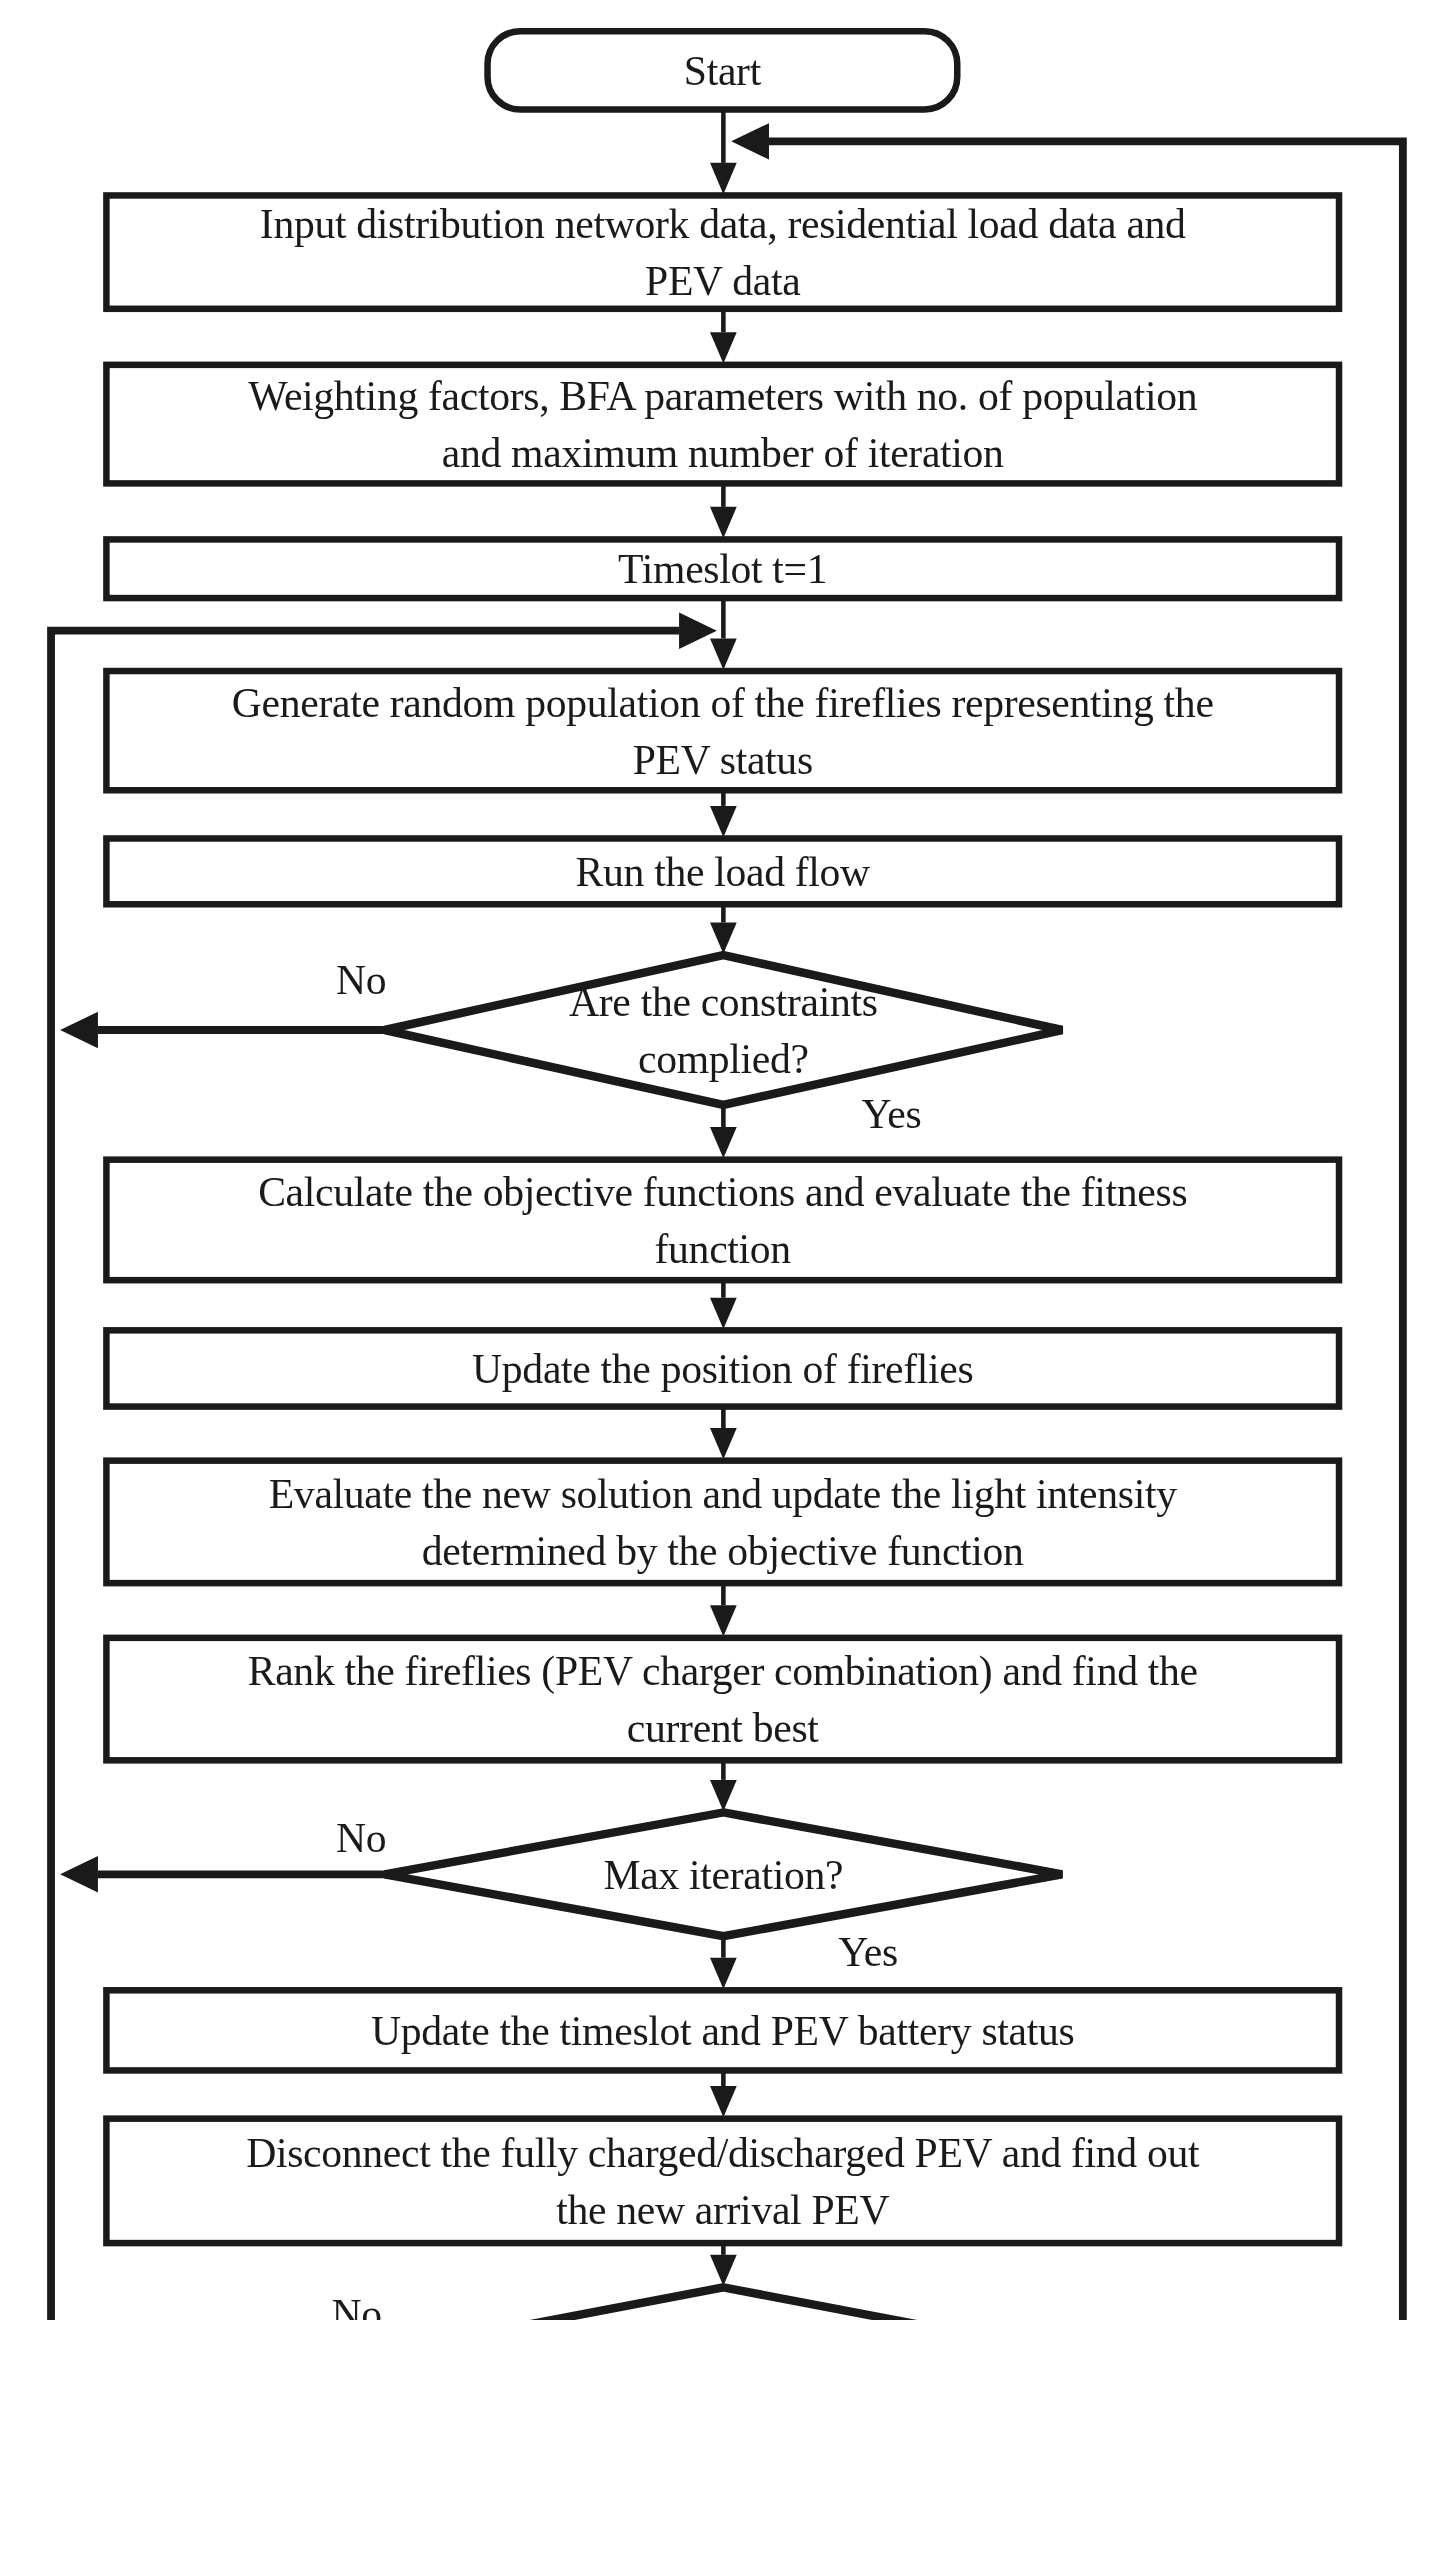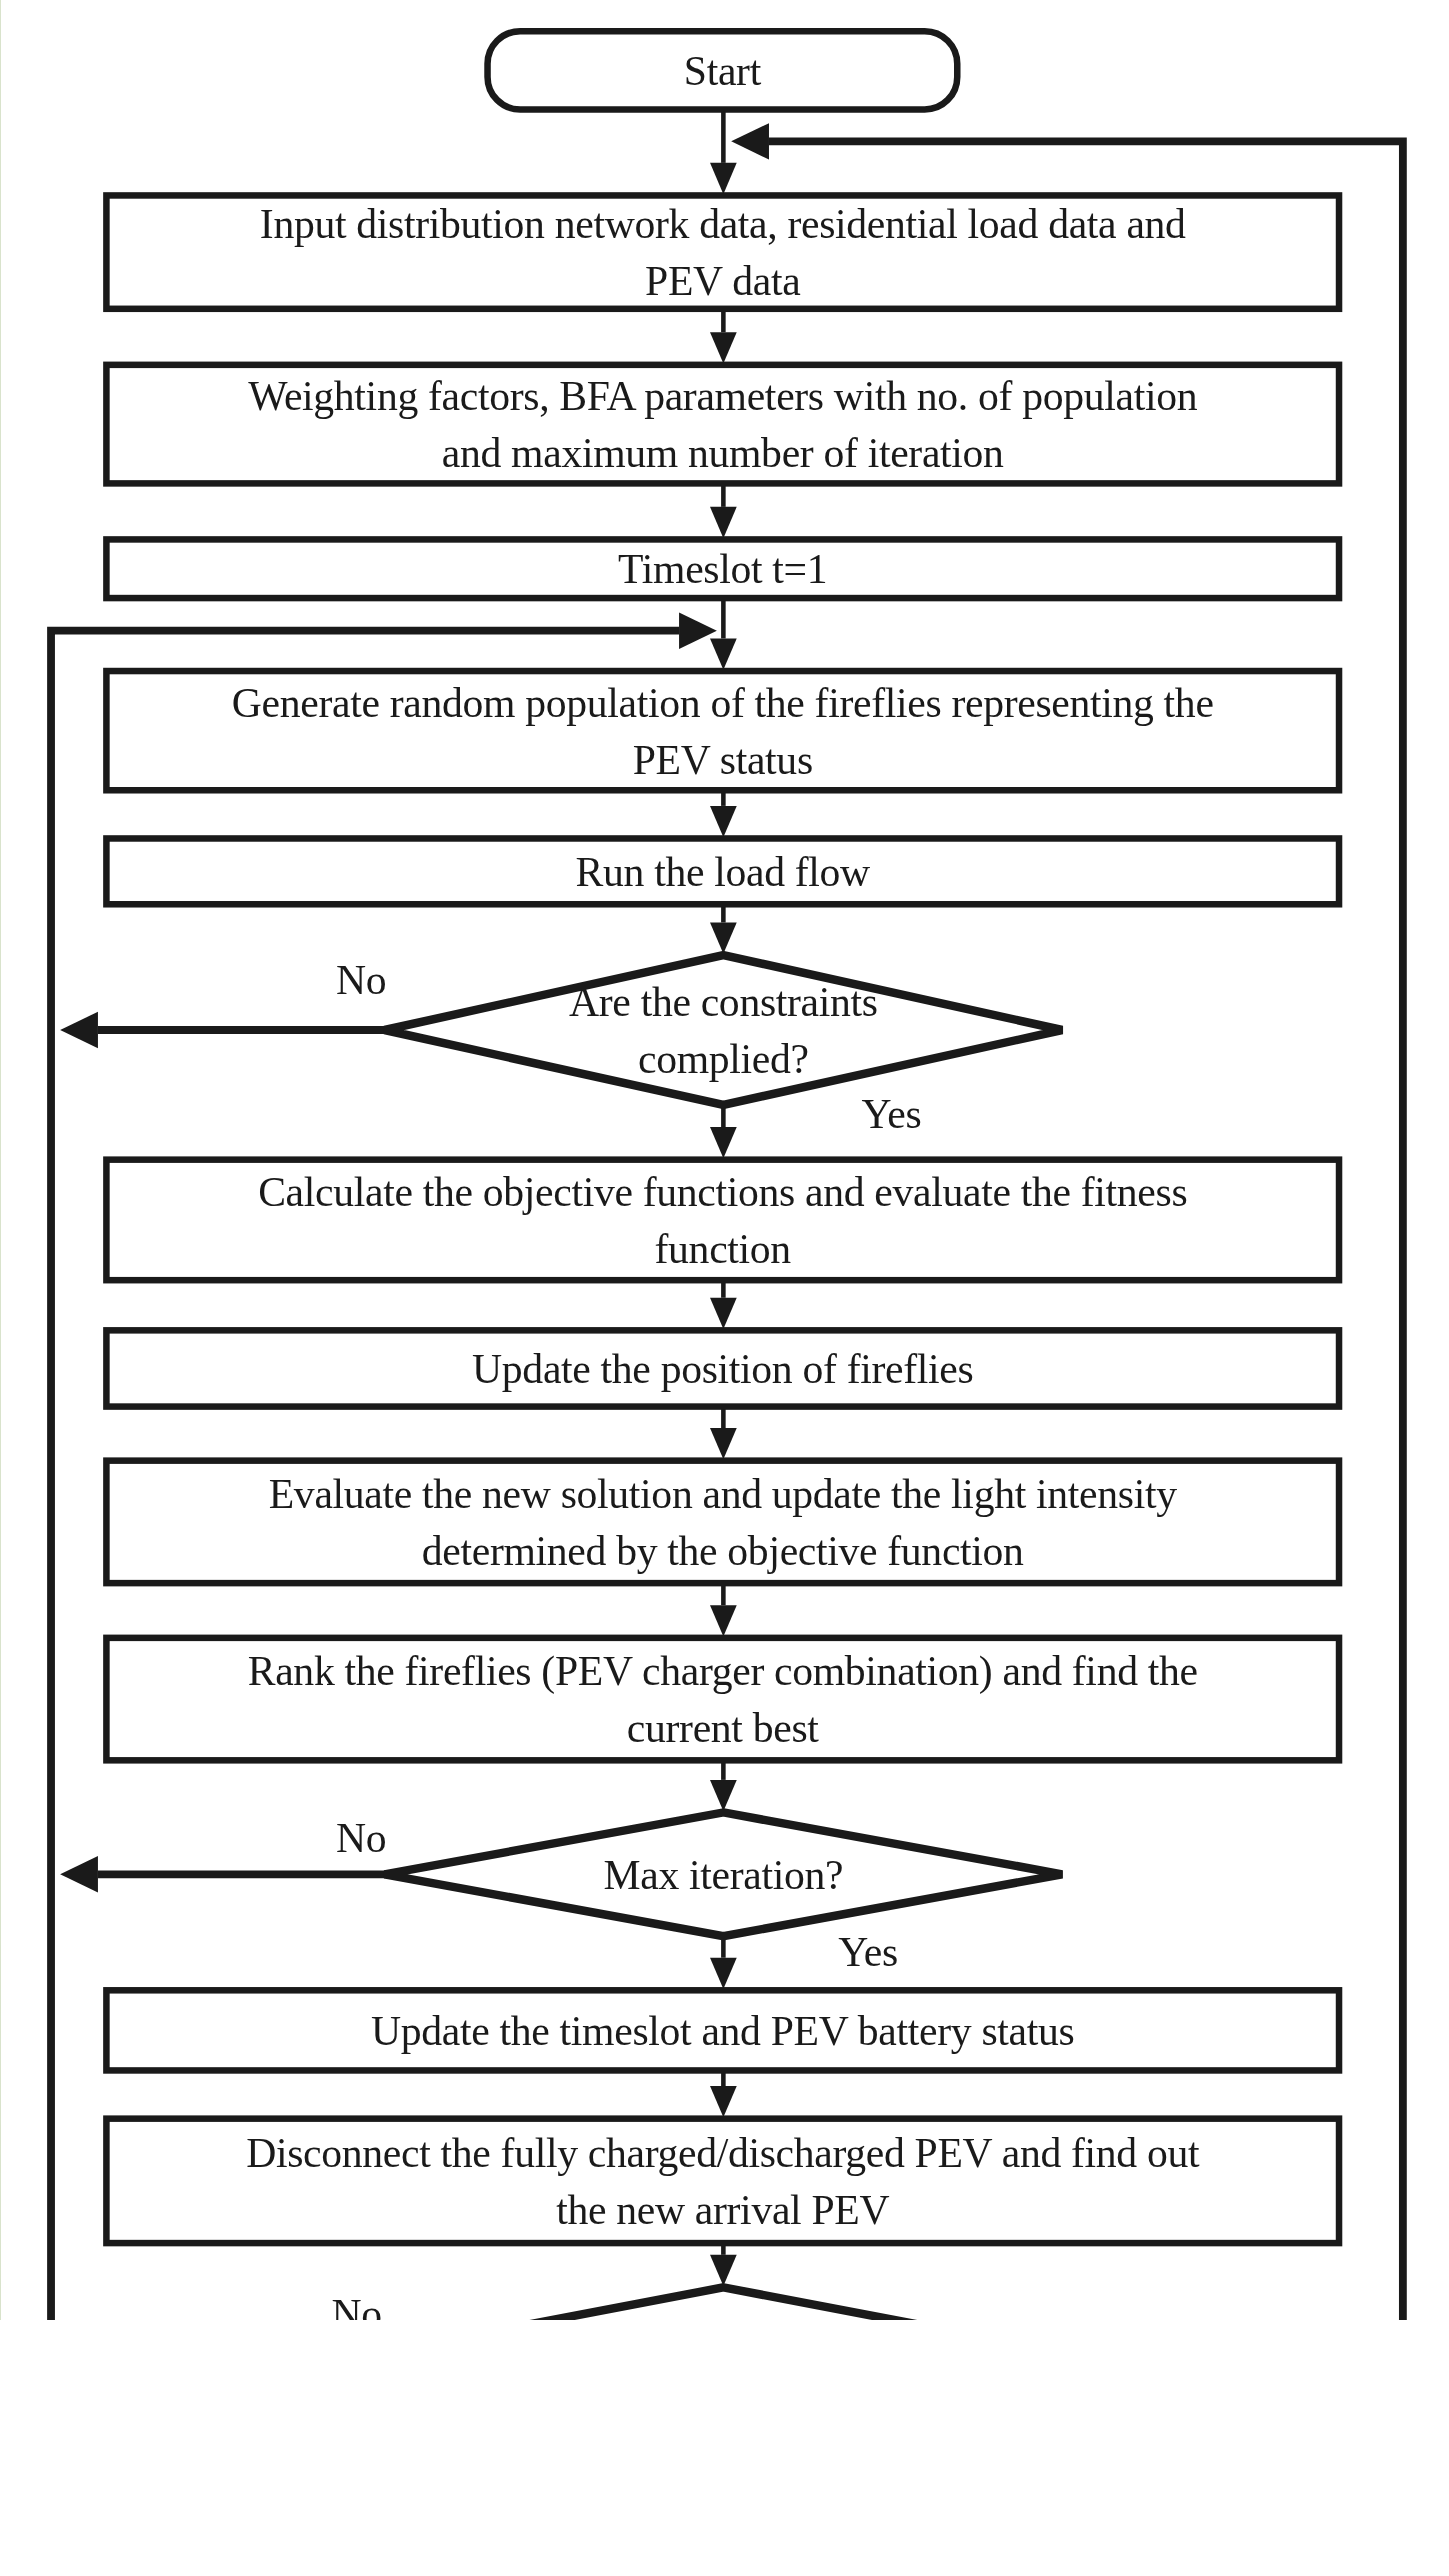--- a/index.html
+++ b/index.html
@@ -3,21 +3,21 @@
 <meta charset="utf-8">
 <style>
   html, body {
     margin: 0;
     padding: 0;
     background: #ffffff;
   }
   .figure-wrap {
     width: 1450px;
     height: 2320px;
-    background: #4d7c0f;
+    background: #fef9c3;
     position: relative;
     overflow: hidden;
   }
   svg { display: block; }
   svg text {
     font-family: "Liberation Serif", "DejaVu Serif", serif;
     letter-spacing: -0.5px;
   }
 </style>
 </head>

